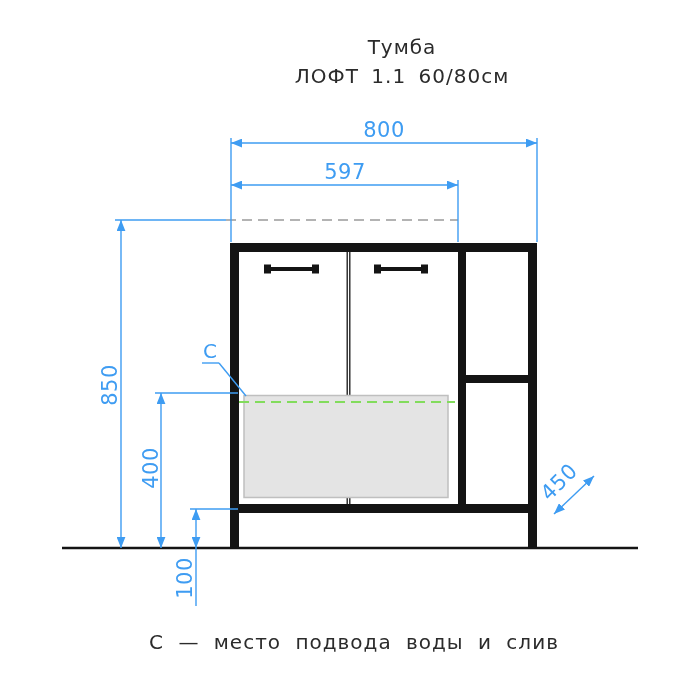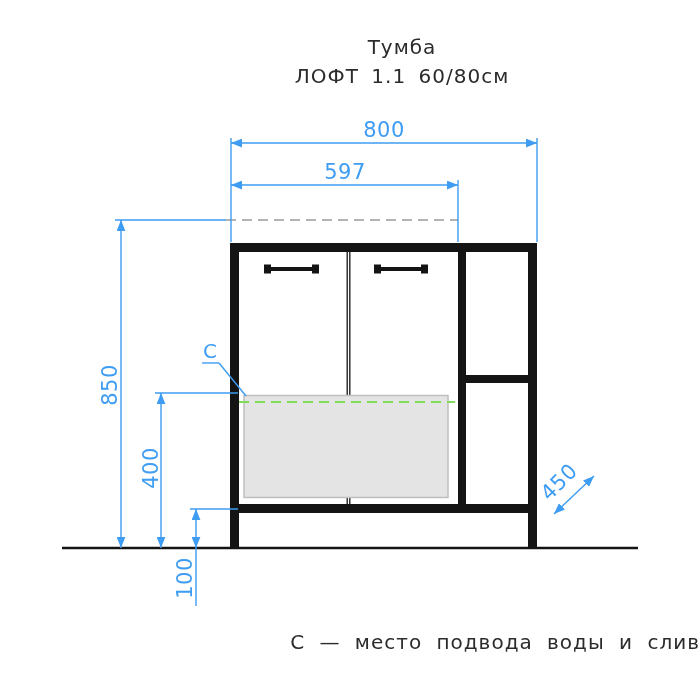--- a/index.html
+++ b/index.html
@@ -13,21 +13,21 @@
   .drawing-svg { position: absolute; left: 0; top: 0; }
 
   .title {
     position: absolute; top: 33px; left: 102px; width: 600px;
     text-align: center; color: var(--color-text, #2b2b2b);
     font-size: 20px; line-height: 29px;
     letter-spacing: 1px; word-spacing: 5px;
   }
   .caption {
     position: absolute; top: 630px; left: 8px; width: 692px;
-    text-align: right; color: var(--color-text, #2b2b2b);
+    text-align: center; color: var(--color-text, #2b2b2b);
     font-size: 20px; letter-spacing: 1px; word-spacing: 7px;
     white-space: nowrap;
   }
 
   .blk  { fill: var(--color-drawing, #141414); }
   .thinline { stroke: var(--color-drawing, #141414); stroke-width: 1.3; }
   .ground { stroke: var(--color-drawing, #141414); stroke-width: 2.5; }
   .sink { fill: var(--color-sink_fill, #e4e4e4); stroke: var(--color-sink_border, #c0c0c0); stroke-width: 1.5; }
   .hidden-dash { stroke: var(--color-hidden, #b3b3b3); stroke-width: 2; stroke-dasharray: 10 6; fill: none; }
   .conn-dash { stroke: var(--color-connection, #82dc5c); stroke-width: 2; stroke-dasharray: 10 6; fill: none; }

